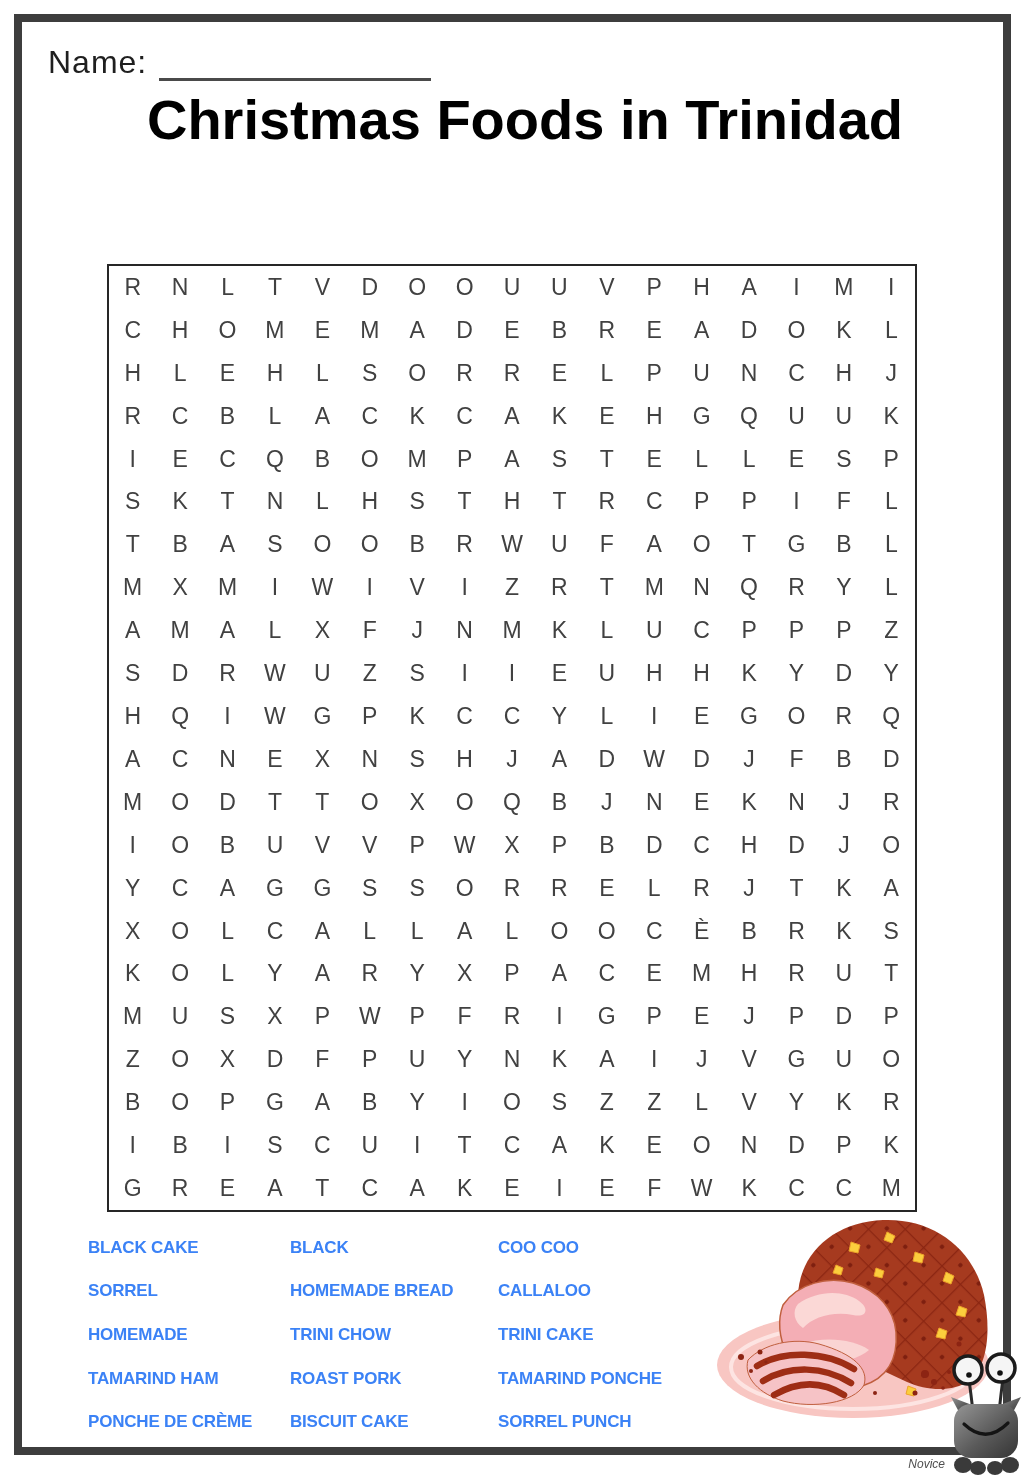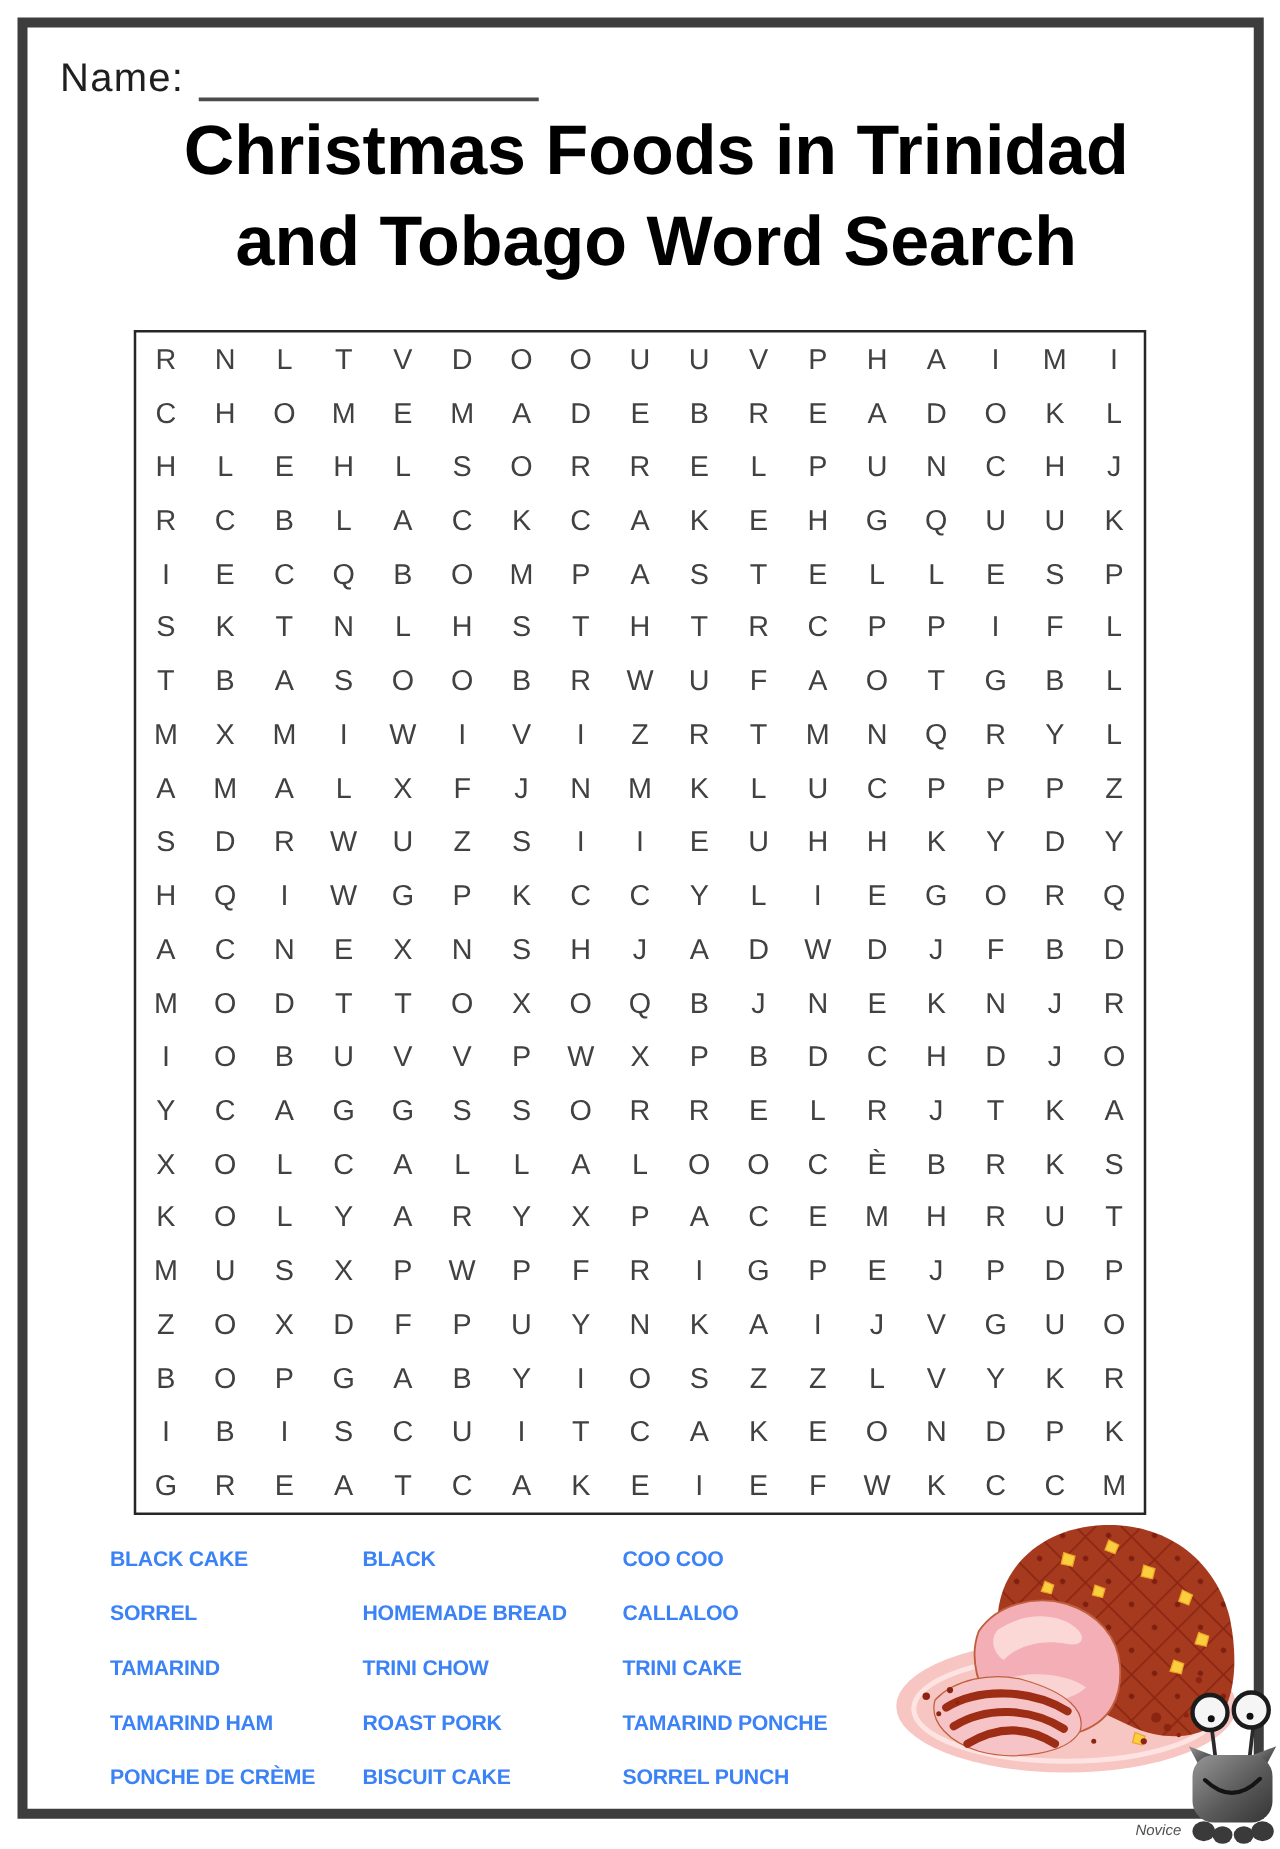--- a/index.html
+++ b/index.html
@@ -39,21 +39,21 @@
 
 <div class="page">
 
   <div class="frame"></div>
 
   <div class="name-row">
     <span class="name-label">Name:</span>
     <span class="name-line"></span>
   </div>
 
-  <h1 class="title"><span>Christmas Foods in Trinidad</span><br><span>and Tobago Word Search</span></h1>
+  <h1 class="title"><span>Christmas Foods in Trinidad</span><br></h1>
 
   <div class="grid-box">
       <div class="cell">R</div>
       <div class="cell">N</div>
       <div class="cell">L</div>
       <div class="cell">T</div>
       <div class="cell">V</div>
       <div class="cell">D</div>
       <div class="cell">O</div>
       <div class="cell">O</div>
@@ -425,21 +425,21 @@
       <div class="cell">M</div>
     </div>
 
   <div class="word-list">
       <div class="word">BLACK CAKE</div>
       <div class="word">BLACK</div>
       <div class="word">COO COO</div>
       <div class="word">SORREL</div>
       <div class="word">HOMEMADE BREAD</div>
       <div class="word">CALLALOO</div>
-      <div class="word">TAMARIND</div>
+      <div class="word">HOMEMADE</div>
       <div class="word">TRINI CHOW</div>
       <div class="word">TRINI CAKE</div>
       <div class="word">TAMARIND HAM</div>
       <div class="word">ROAST PORK</div>
       <div class="word">TAMARIND PONCHE</div>
       <div class="word">PONCHE DE CRÈME</div>
       <div class="word">BISCUIT CAKE</div>
       <div class="word">SORREL PUNCH</div>
     </div>
 

